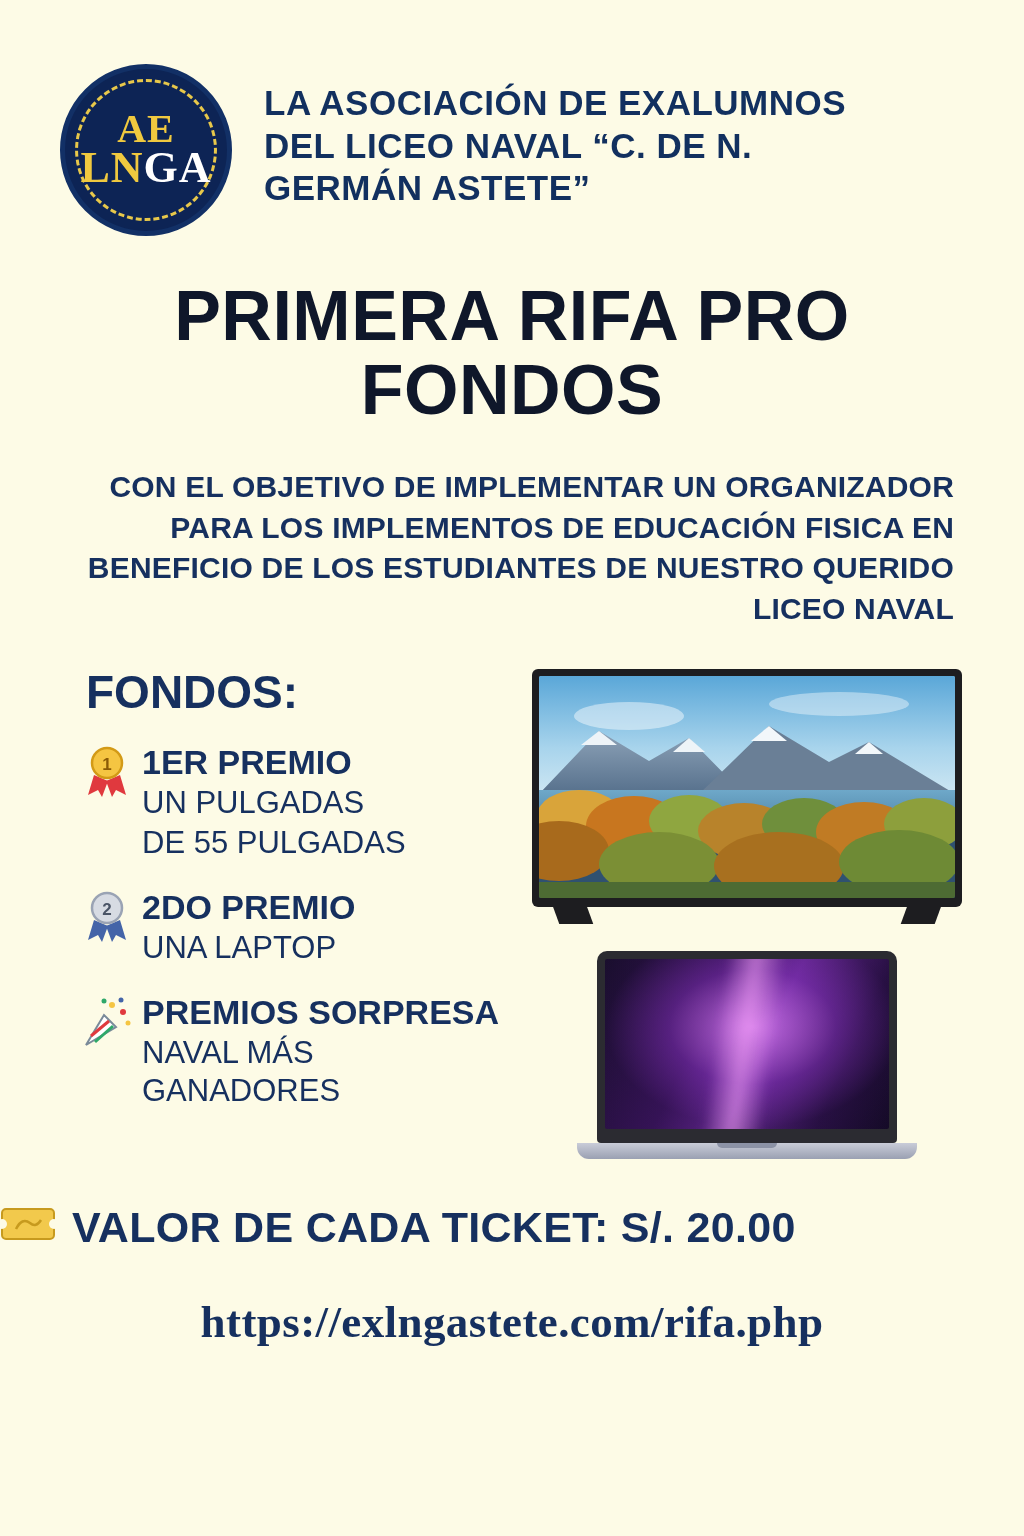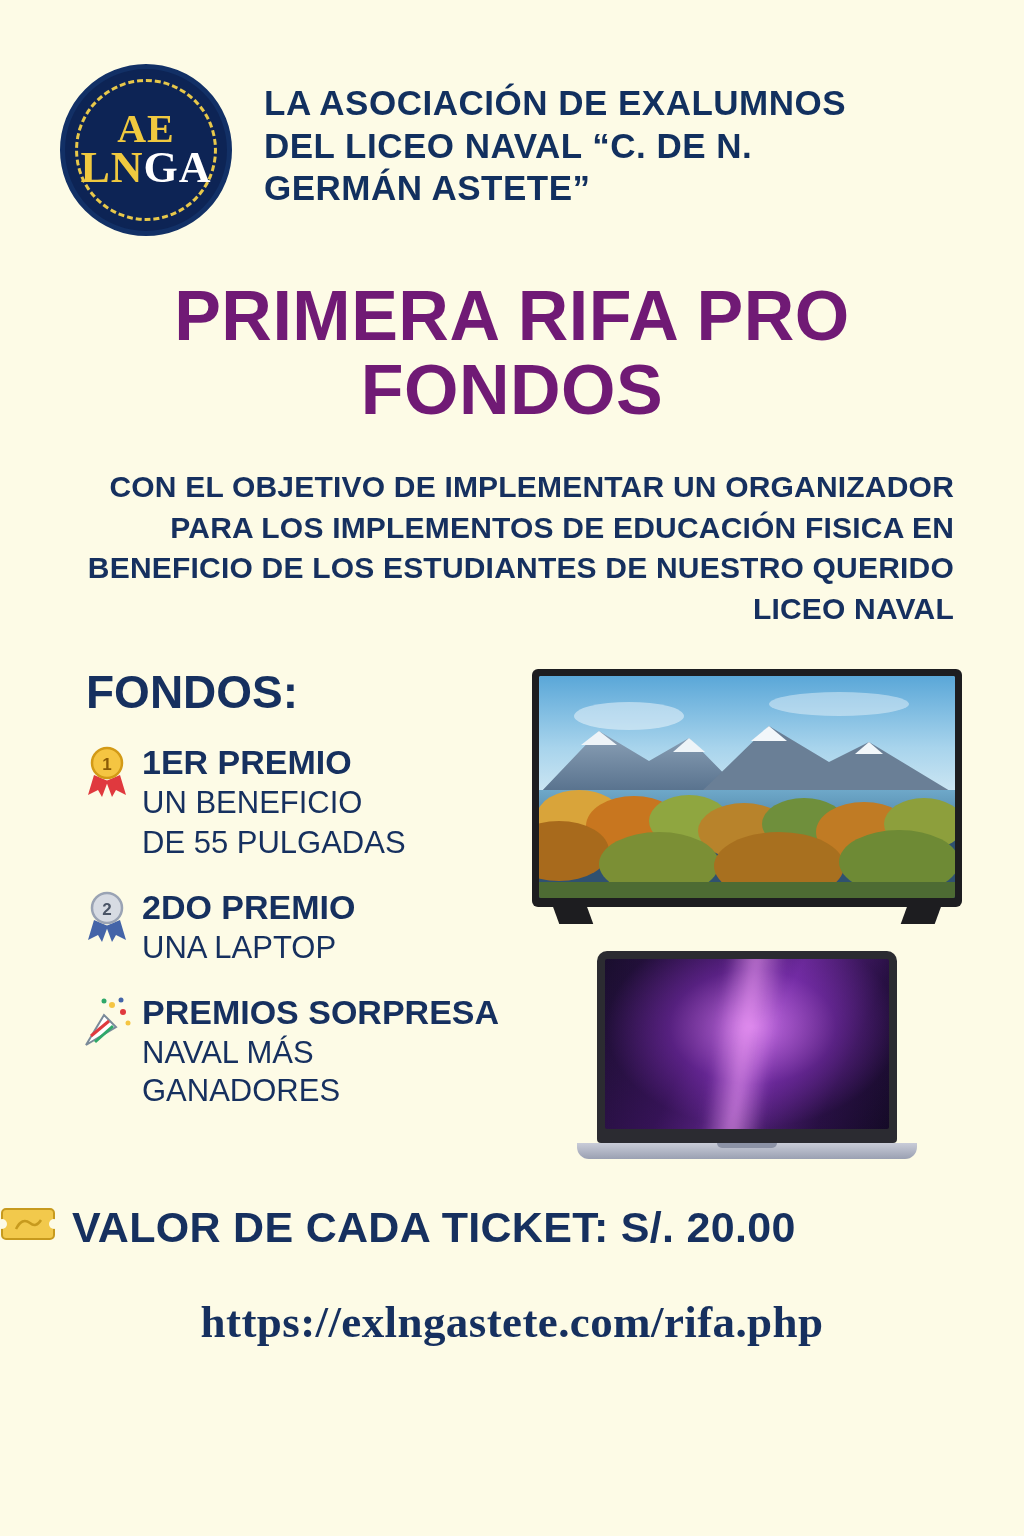--- a/index.html
+++ b/index.html
@@ -82,21 +82,21 @@
     color: #12305f;
     max-width: 640px;
   }
 
   
   .title {
     text-align: center;
     font-size: 70px;
     font-weight: bold;
     line-height: 1.05;
-    color: #701a75;
+    color: #0f172a;
     margin: 44px 90px 0 90px;
     letter-spacing: 0.5px;
   }
 
   
   .subtitle {
     text-align: right;
     font-size: 30px;
     font-weight: bold;
     line-height: 1.35;
@@ -301,21 +301,21 @@
         <div class="prize-icon">
           <svg width="46" height="54" viewBox="0 0 46 54" aria-hidden="true">
             <path d="M10 30 L4 50 L14 45 L18 52 L24 36 Z" fill="#e0393e"></path>
             <path d="M36 30 L42 50 L32 45 L28 52 L22 36 Z" fill="#e0393e"></path>
             <circle cx="23" cy="18" r="15" fill="#f5c542" stroke="#d39a16" stroke-width="2.5"></circle>
             <text x="23" y="25" font-family="Liberation Sans, sans-serif" font-size="17" font-weight="bold" fill="#8a5a06" text-anchor="middle">1</text>
           </svg>
         </div>
         <div class="prize-text">
           <div class="prize-head">1ER PREMIO</div>
-          <div class="prize-sub">UN BENEFICIO</div>
+          <div class="prize-sub">UN PULGADAS</div>
           <div class="prize-sub">DE 55 PULGADAS</div>
         </div>
       </div>
 
       <div class="prize-row">
         <div class="prize-icon">
           <svg width="46" height="54" viewBox="0 0 46 54" aria-hidden="true">
             <path d="M10 30 L4 50 L14 45 L18 52 L24 36 Z" fill="#4464a8"></path>
             <path d="M36 30 L42 50 L32 45 L28 52 L22 36 Z" fill="#4464a8"></path>
             <circle cx="23" cy="18" r="15" fill="#d7dbe3" stroke="#9aa3b4" stroke-width="2.5"></circle>

